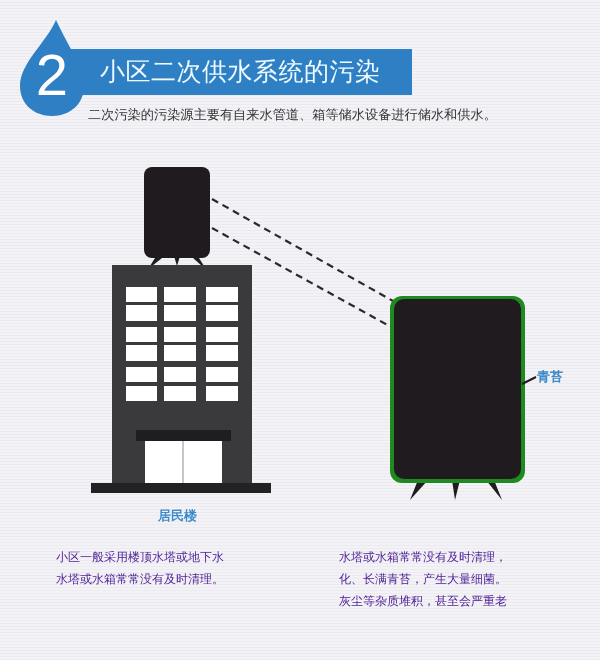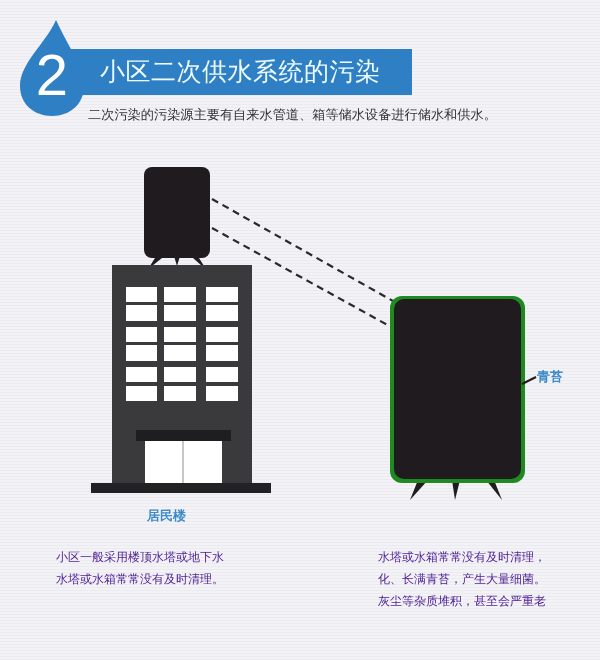--- a/index.html
+++ b/index.html
@@ -73,23 +73,23 @@
     <polygon points="418,480 428,480 410,500" fill="#1f1b1f"></polygon>
     <polygon points="452,480 460,480 455,500" fill="#1f1b1f"></polygon>
     <polygon points="486,480 494,480 502,500" fill="#1f1b1f"></polygon>
     <rect x="390" y="296" width="135" height="187" rx="12" fill="#1f8a1f"></rect>
     <rect x="394" y="299" width="127" height="180" rx="10" fill="#1f1b1f"></rect>
     <line x1="522" y1="384" x2="536" y2="377" stroke="#1f1b1f" stroke-width="2"></line>
   </g>
 </svg>
 
 <div class="abs lbl" style="left:537px;top:368px;">青苔</div>
-<div class="abs lbl" style="left:147px;top:507px;">居民楼</div>
+<div class="abs lbl" style="left:158px;top:507px;">居民楼</div>
 
 <div class="abs para" style="left:56px;top:546px;">
   <div>小区一般采用楼顶水塔或地下水</div>
   <div>水塔或水箱常常没有及时清理。</div>
 </div>
-<div class="abs para" style="left:339px;top:546px;margin-left:39px;">
+<div class="abs para" style="left:339px;top:546px;">
   <div>水塔或水箱常常没有及时清理，</div>
   <div>化、长满青苔，产生大量细菌。</div>
   <div>灰尘等杂质堆积，甚至会严重老</div>
 </div>
 
 </body></html>

